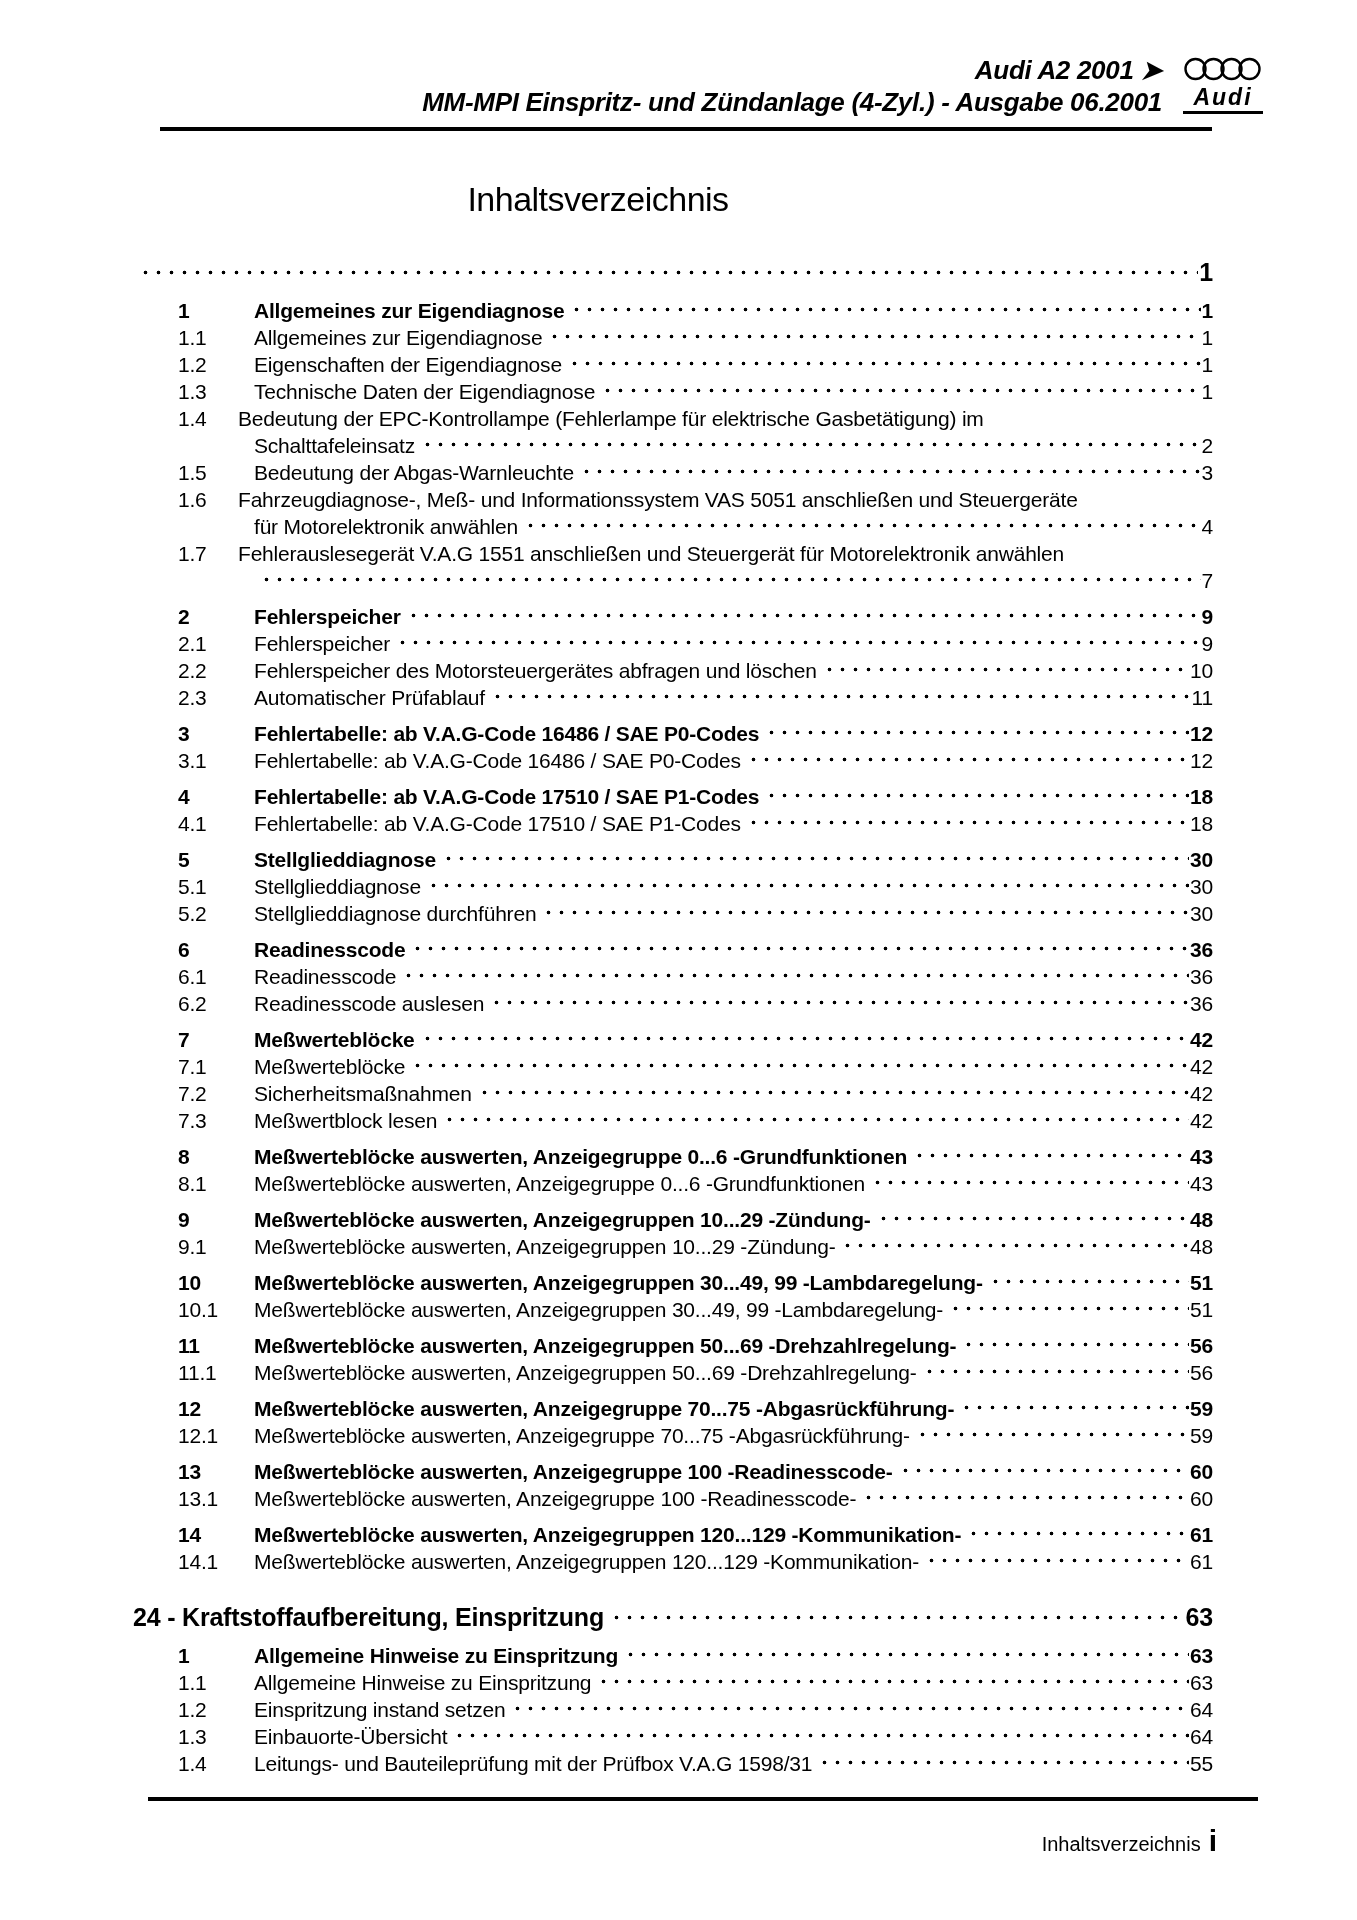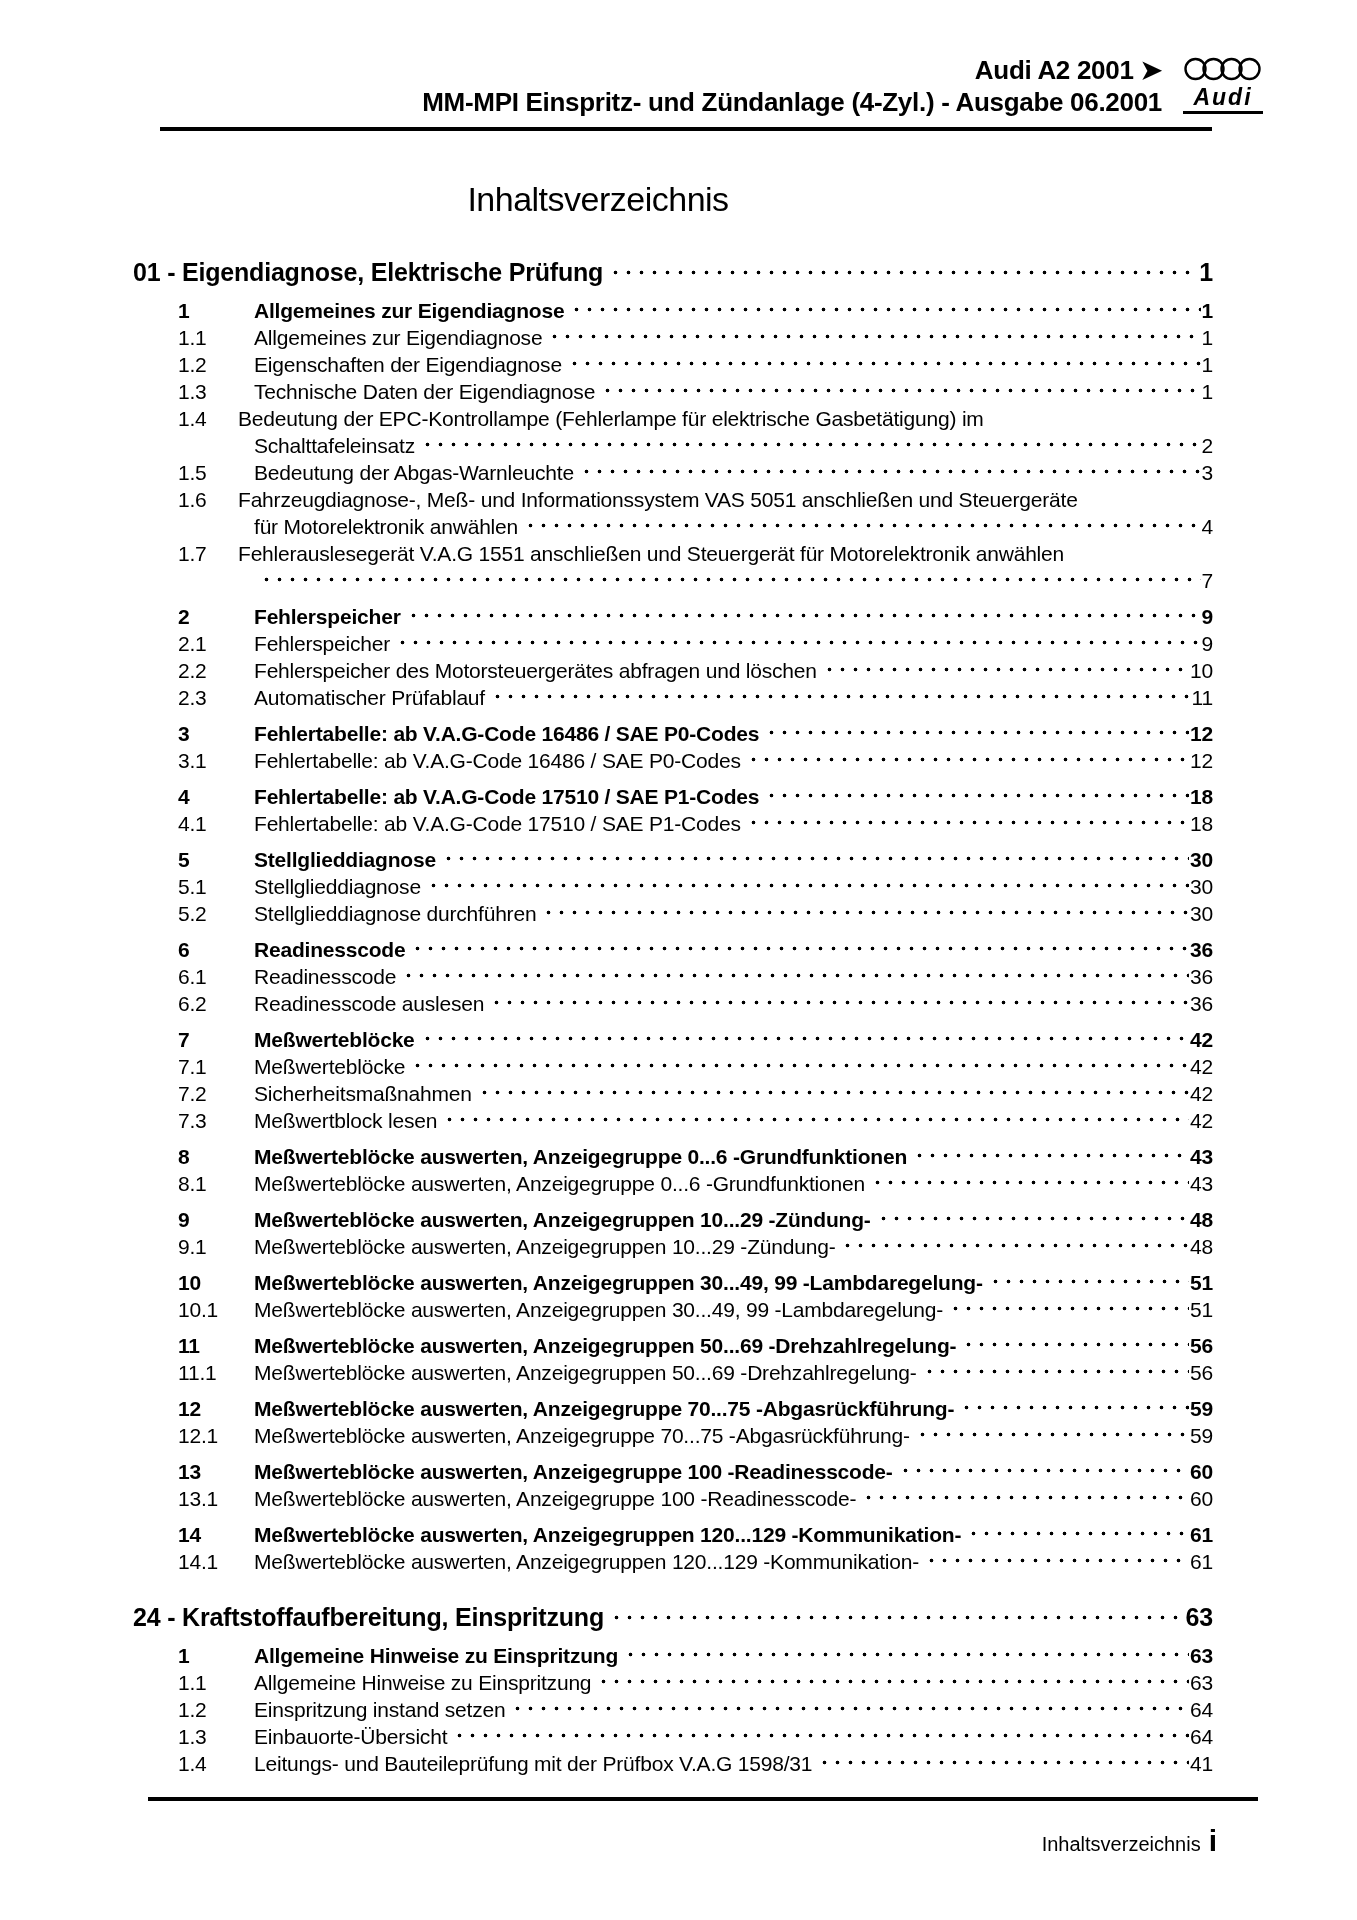--- a/index.html
+++ b/index.html
@@ -9,21 +9,21 @@
     background:#ffffff;
     font-family:"Liberation Sans", sans-serif;
     color:#000;
     overflow:hidden;
     margin:0 auto;
   }
   
   .header-text{
     position:absolute;top:54px;left:160px;width:1002px;
     text-align:right;font-weight:bold;font-size:26px;line-height:32px;
-    letter-spacing:-0.3px;white-space:nowrap;
+    letter-spacing:-0.3px;white-space:nowrap;font-style:italic;
   }
   .header-rule{
     position:absolute;top:127px;left:160px;width:1052px;height:4px;background:#000;
   }
   .logo{
     position:absolute;top:55px;left:1183px;width:80px;text-align:center;
   }
   .logo svg{display:block;margin:0 auto;}
   .logo-text{
     font-weight:bold;font-size:23px;line-height:24px;letter-spacing:2px;
@@ -94,21 +94,20 @@
       </svg>
     </span>
     <div class="logo-text">Audi</div>
     <div class="logo-underline"></div>
   </div>
 
   <div class="toc-title">Inhaltsverzeichnis</div>
 
   <div class="toc" id="toc">
       <div class="ch-row">
-        <span class="txt">01 - Eigendiagnose, Elektrische Prüfung</span>
         <span class="leader"></span>
         <span class="pg">1</span>
       </div>
       <div class="sec-row head">
         <span class="sec-num">1</span>
         <div class="sec-body">
           <div class="last-line">
             <span class="txt">Allgemeines zur Eigendiagnose</span>
             <span class="leader"></span>
             <span class="pg">1</span>
@@ -551,21 +550,21 @@
             <span class="pg">64</span>
           </div>
         </div>
       </div>
       <div class="sec-row">
         <span class="sec-num">1.4</span>
         <div class="sec-body">
           <div class="last-line">
             <span class="txt">Leitungs- und Bauteileprüfung mit der Prüfbox V.A.G 1598/31</span>
             <span class="leader"></span>
-            <span class="pg">41</span>
+            <span class="pg">55</span>
           </div>
         </div>
       </div>
     </div>
 
   <div class="footer-rule"></div>
   <div class="footer-text">
     <span class="footer-label">Inhaltsverzeichnis</span>
     <span class="footer-page">i</span>
   </div>

